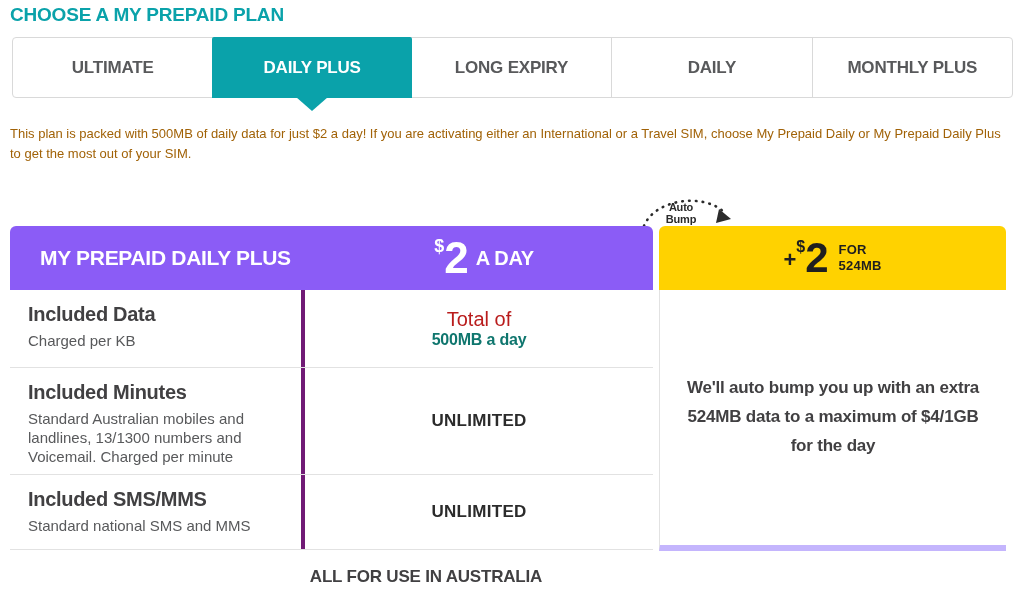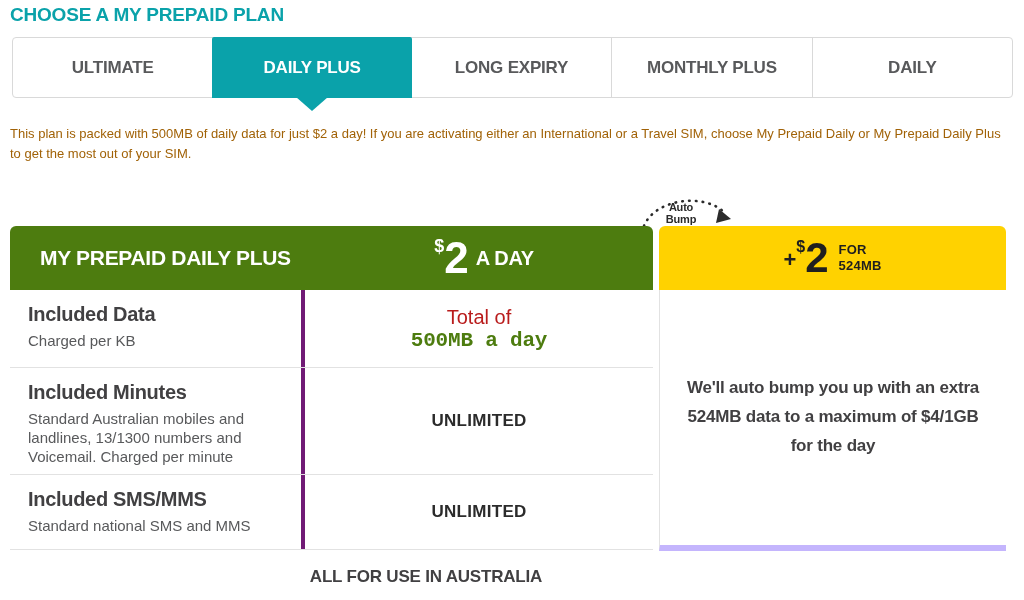--- a/index.html
+++ b/index.html
@@ -59,21 +59,21 @@
     letter-spacing:-0.2px;
   }
 
   
   .plan-area { position:absolute; left:10px; top:226px; width:996px; display:flex; }
   .main-col { width:643px; }
   .gap-col { width:6px; }
   .bump-col { width:347px; }
 
   .main-header {
-    height:64px; background:#4d7c0f; border-radius:6px 6px 0 0;
+    height:64px; background:#8b5cf6; border-radius:6px 6px 0 0;
     position:relative; display:flex; align-items:center;
   }
   .plan-name {
     padding-left:30px; color:#fff; font-size:21px; font-weight:700;
     letter-spacing:-0.3px; text-transform:uppercase;
   }
   .plan-price {
     position:absolute; left:305px; width:338px; top:0; bottom:0;
     display:flex; align-items:center; justify-content:center; color:#fff;
   }
@@ -89,21 +89,21 @@
     width:295px; border-right:4px solid #701a75;
     padding:13px 20px 0 18px;
   }
   .cell-label h3 { font-size:20px; font-weight:700; color:#414042; letter-spacing:-0.3px; }
   .cell-label p { margin-top:6px; font-size:15px; color:#58595b; line-height:1.25; }
   .cell-value {
     flex:1; display:flex; flex-direction:column;
     align-items:center; justify-content:center; text-align:center;
   }
   .value-light { font-size:20px; color:#b91c1c; }
-  .value-bold { font-size:21px; font-weight:700; color:#4d7c0f; letter-spacing:-0.2px;font-family:Liberation Mono, monospace; }
+  .value-bold { font-size:16px; font-weight:700; color:#0f766e; letter-spacing:-0.2px; }
   .value-unlimited { font-size:17px; font-weight:700; color:#2b2b2b; letter-spacing:0.3px; }
 
   .bump-header {
     height:64px; background:#ffd200; border-radius:6px 6px 0 0;
     display:flex; align-items:center; justify-content:center; color:#1f1f1f;
   }
   .bump-plus { font-size:22px; font-weight:700; margin-top:4px; }
   .bump-cur { font-size:16px; font-weight:700; align-self:flex-start; margin-top:12px; }
   .bump-amt { font-size:42px; font-weight:700; line-height:1; }
   .bump-for-block {
@@ -129,22 +129,22 @@
 
 <h1 class="page-title cond">CHOOSE A MY PREPAID PLAN</h1>
 
 <div class="tabs">
   <div class="tab">ULTIMATE</div>
   <div class="tab active">
     <span>DAILY PLUS</span>
     <span class="tab-pointer"></span>
   </div>
   <div class="tab">LONG EXPIRY</div>
+  <div class="tab">DAILY</div>
   <div class="tab">MONTHLY PLUS</div>
-  <div class="tab">DAILY</div>
 </div>
 
 <p class="description">This plan is packed with 500MB of daily data for just $2 a day! If you are activating either an International or a Travel SIM, choose My Prepaid Daily or My Prepaid Daily Plus to get the most out of your SIM.</p>
 
 <div class="autobump">
   <svg width="104" height="42" viewBox="0 0 104 42">
     <path d="M8,34 C18,8 66,0 88,20" fill="none" stroke="#2b2b2b" stroke-width="2.6" stroke-dasharray="0.6 6.2" stroke-linecap="round"></path>
     <polygon points="83,17 95,27 80,31" fill="#2b2b2b"></polygon>
   </svg>
   <div class="autobump-text">

